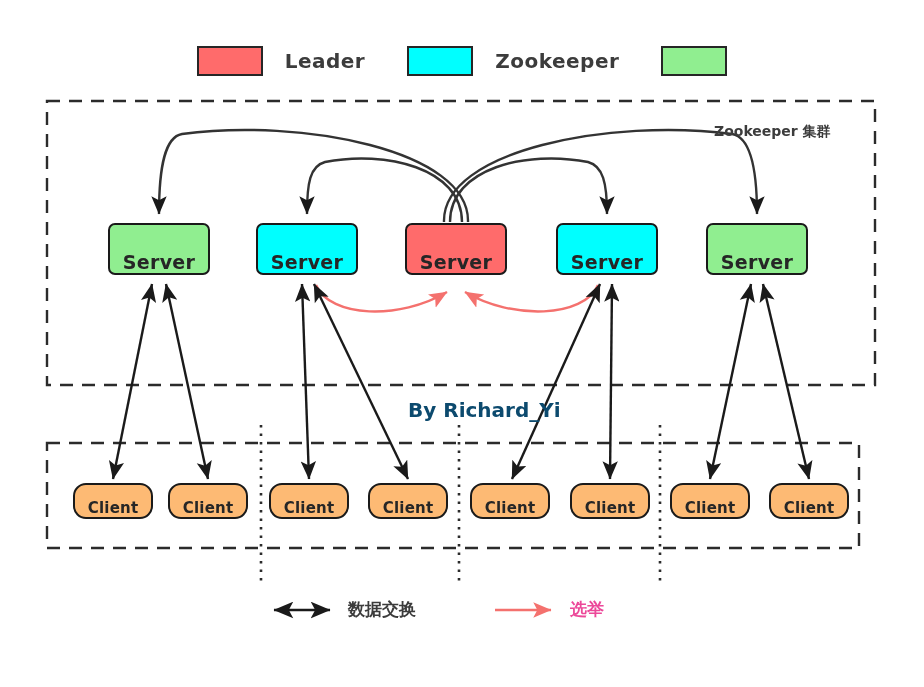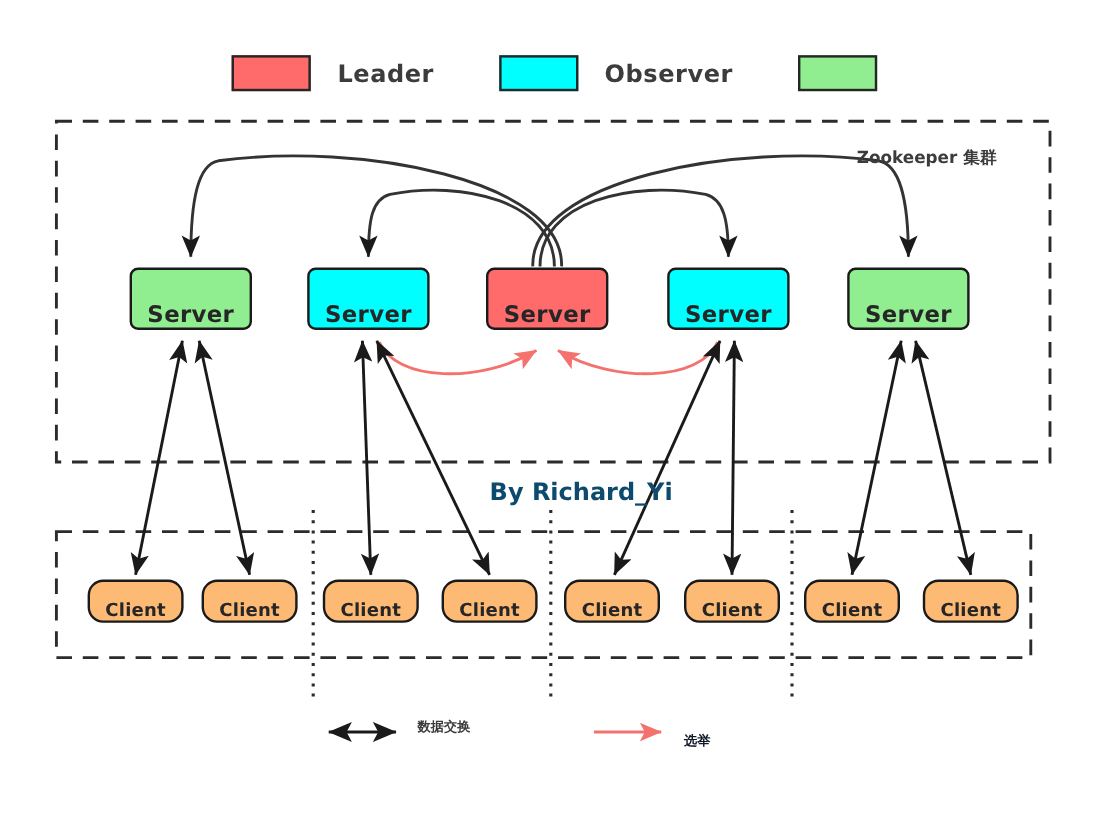--- a/index.html
+++ b/index.html
@@ -23,21 +23,21 @@
     height: 687px;
   }
   .legend-row {
     position: absolute;
     left: 0;
     top: 46px;
     width: 924px;
     display: flex;
     justify-content: center;
     align-items: center;
-    gap: 12px;
+    gap: 0px;
   }
   .legend-item {
     display: flex;
     align-items: center;
   }
   .legend-swatch {
     width: 66px;
     height: 30px;
     border: 2px solid #262626;
     box-sizing: border-box;
@@ -92,41 +92,41 @@
   }
   .bottom-legend {
     position: absolute;
     left: 0;
     top: 598px;
     width: 924px;
     height: 30px;
   }
   .bl-label {
     position: absolute;
-    font-size: 11px;
+    font-size: 17px;
     font-weight: bold;
     color: #3c3c3c;
     white-space: nowrap;
     top: 0px;
   }
-  .bl-label.red { color: #0f172a; margin-top: 12px; }
+  .bl-label.red { color: #ec4899; }
 </style>
 </head>
 <body>
 
 <div id="stage">
 
   <div class="legend-row">
     <div class="legend-item">
       <div class="legend-swatch" style="background:#FF6B6B"></div>
       <span class="legend-label">Leader</span>
     </div>
     <div class="legend-item">
       <div class="legend-swatch" style="background:#00FFFF"></div>
-      <span class="legend-label">Observer</span>
+      <span class="legend-label">Zookeeper</span>
     </div>
     <div class="legend-item">
       <div class="legend-swatch" style="background:#90EE90"></div>
     </div>
   </div>
 
   <svg id="diagram-svg" viewBox="0 0 924 687">
     <defs>
       <marker id="arrowBlack" markerWidth="9" markerHeight="9" refX="7.4" refY="3.2" orient="auto" markerUnits="strokeWidth">
         <path d="M0,0 L7.6,3.2 L0,6.4 L1.7,3.2 z" fill="#1a1a1a"></path>

